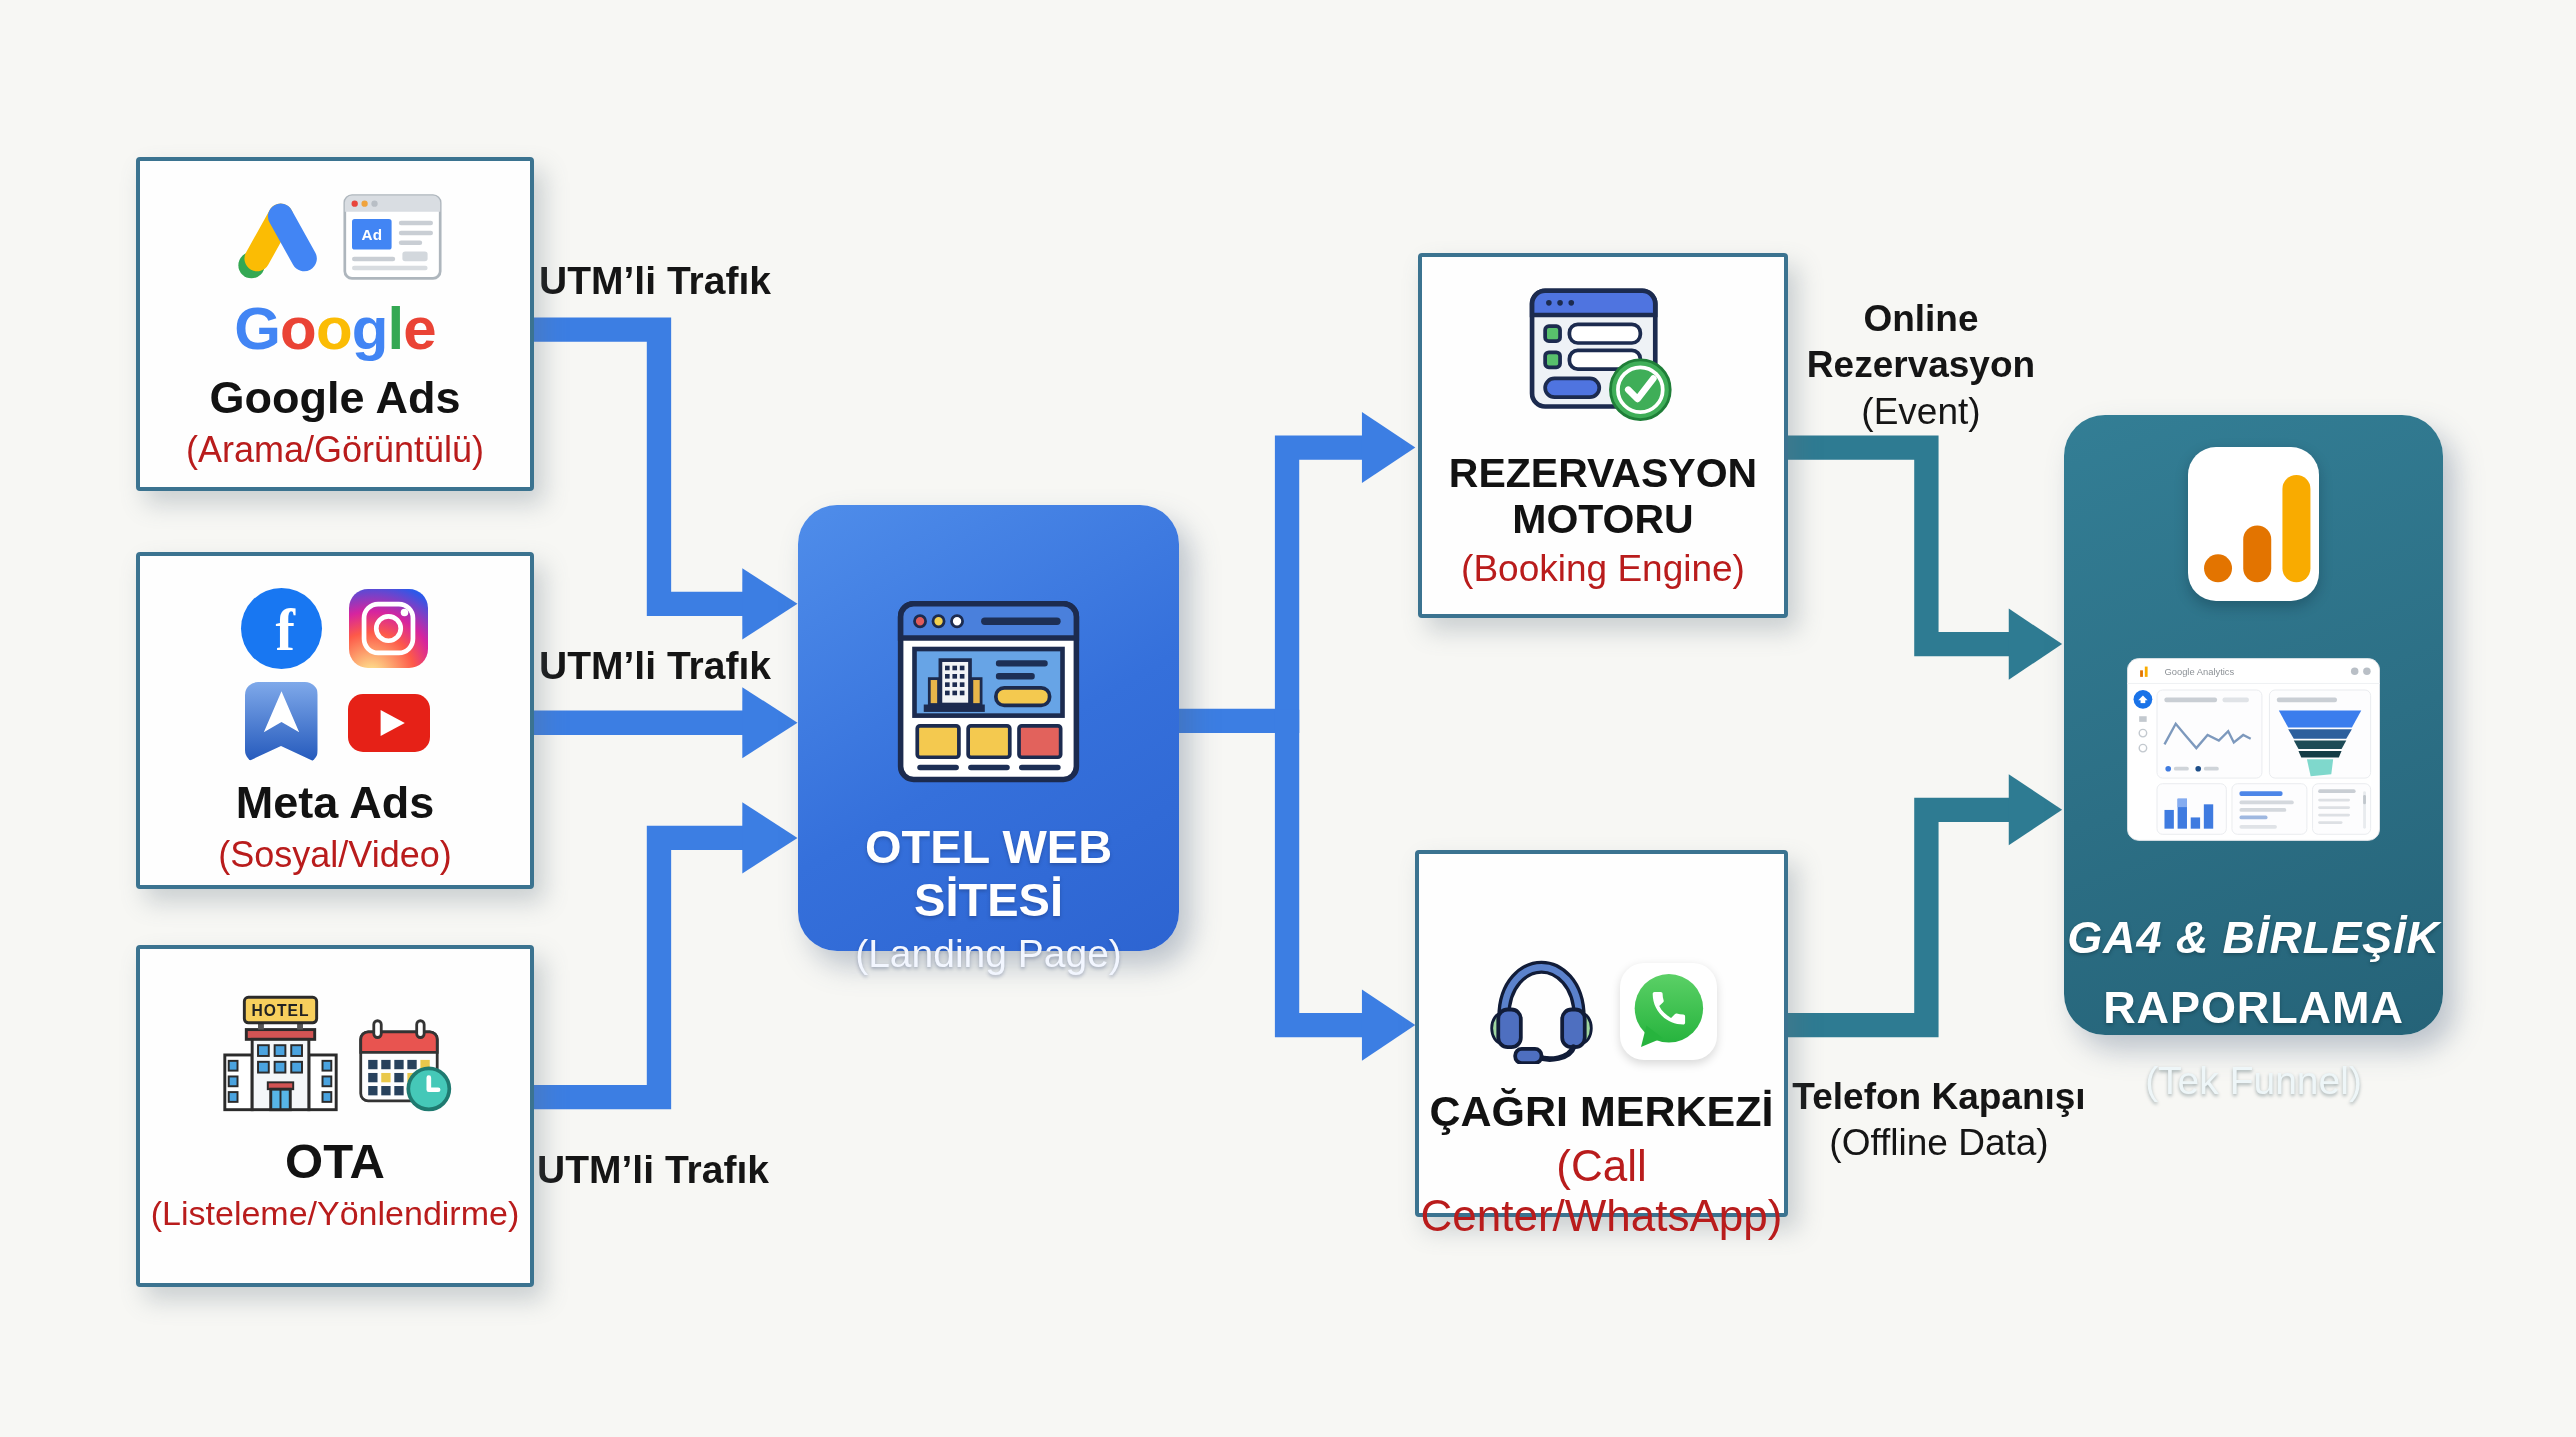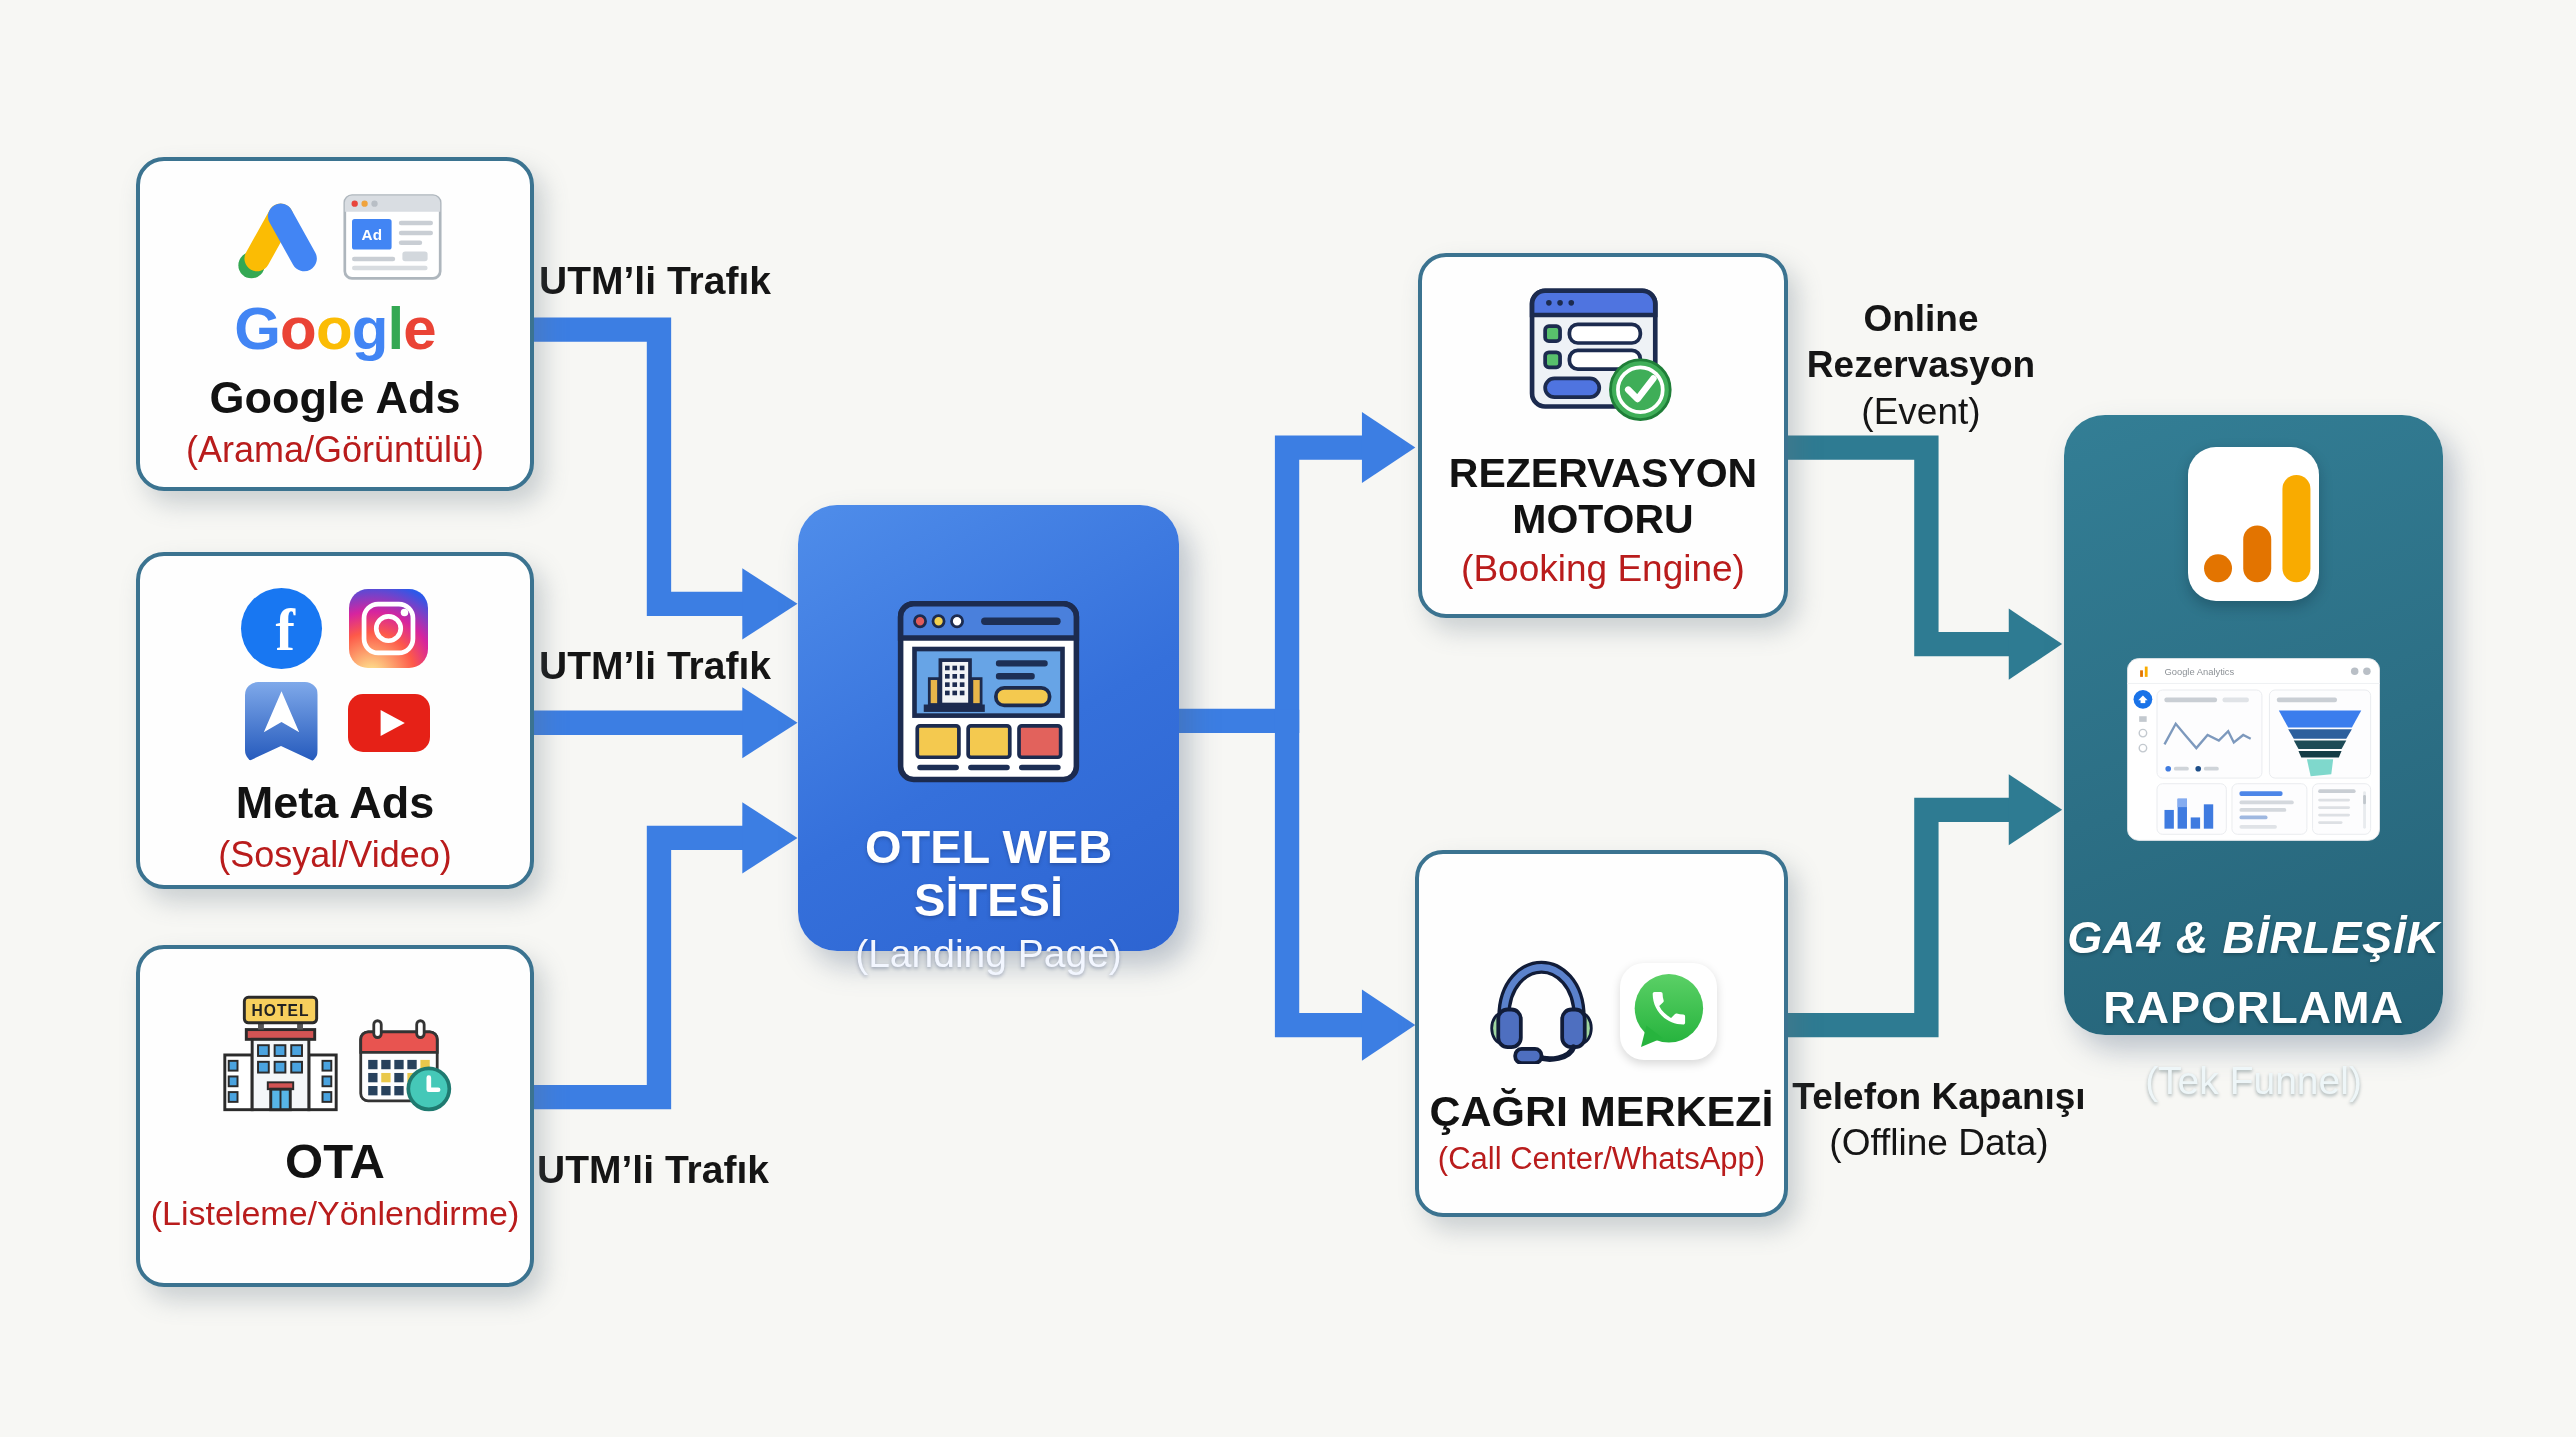--- a/index.html
+++ b/index.html
@@ -3,21 +3,21 @@
 <meta charset="utf-8">
 <title>Otel Pazarlama Funnel Diyagramı</title>
 <style>
   html,body{margin:0;padding:0;background:#e9e9e7;}
   .canvas{position:relative;width:2576px;height:1438px;background:#f7f7f4;
           font-family:"Liberation Sans", sans-serif;color:#141414;overflow:hidden;}
   .arrow-layer{position:absolute;left:0;top:0;width:2576px;height:1438px;}
 
   
   .node{position:absolute;box-sizing:border-box;background:#fefefe;
-        border:4.7px solid #3b7390;border-radius:28px;
+        border:4.7px solid #3b7390;border-radius:4px;
         box-shadow:9.4px 13px 24px rgba(100,115,130,.30);
         display:flex;flex-direction:column;align-items:center;text-align:center;}
   .node .title{font-weight:bold;font-size:45px;line-height:1.12;color:#121212;}
   .node .subtitle{font-size:36px;line-height:1.15;color:#b91c1c;margin-top:5.6px;}
 
   .blue-node{background:linear-gradient(150deg,#4f8dea 0%,#3570db 55%,#2d64d1 100%);
              border:none;border-radius:39px;box-shadow:11.2px 15px 28px rgba(80,100,130,.35);}
   .blue-node .title{color:#fff;font-size:47px;text-shadow:0 1.9px 3.7px rgba(20,40,90,.35);}
   .blue-node .subtitle{color:#f2f6ff;font-size:39px;text-shadow:0 1.9px 3.7px rgba(20,40,90,.3);}
 
@@ -311,21 +311,21 @@
           </defs>
           <circle cx="51" cy="47" r="38" fill="url(#wagrad)"></circle>
           <polygon points="20,90 26,66 44,80" fill="#27B43E"></polygon>
           <g transform="translate(27,23) scale(2.0)">
             <path d="M6.62 10.79c1.44 2.83 3.76 5.14 6.59 6.59l2.2-2.2c.27-.27.67-.36 1.02-.24 1.12.37 2.33.57 3.57.57.55 0 1 .45 1 1V20c0 .55-.45 1-1 1-9.39 0-17-7.61-17-17 0-.55.45-1 1-1h3.5c.55 0 1 .45 1 1 0 1.25.2 2.45.57 3.57.11.35.03.74-.25 1.02l-2.2 2.2z" fill="#ffffff"></path>
           </g>
         </svg>
       </span>
     </div>
     <div class="title" style="margin-top:20px;font-size:43px;">ÇAĞRI MERKEZİ</div>
-    <div class="subtitle" style="font-size:31px;">(Call Center/WhatsApp)</div>
+    <div class="subtitle" style="font-size:44px;">(Call Center/WhatsApp)</div>
   </div>
 
   <div class="node teal-node" style="left:2064px;top:415px;width:379px;height:620px;padding-top:32px;">
     <span class="ga-card">
       <svg width="131" height="154" viewBox="0 0 140 165">
         <circle cx="32" cy="130" r="15" fill="#E37400"></circle>
         <rect x="59" y="84" width="30" height="61" rx="15" fill="#E37400"></rect>
         <rect x="101" y="30" width="30" height="115" rx="15" fill="#F9AB00"></rect>
       </svg>
     </span>

